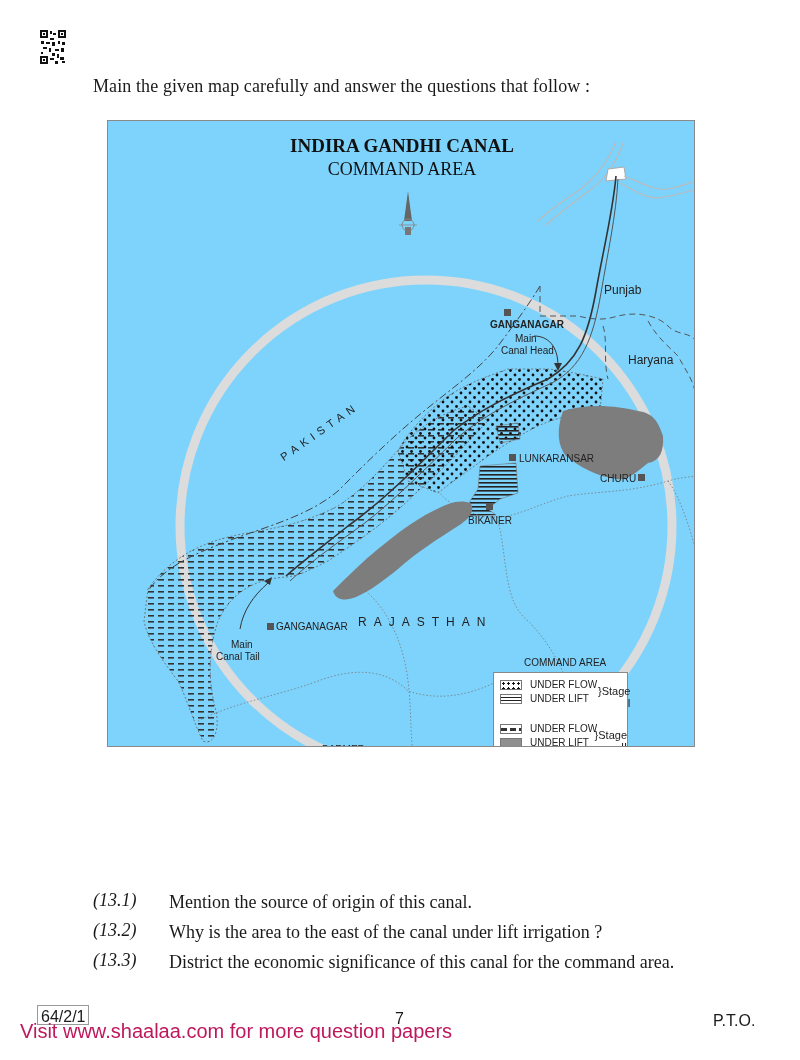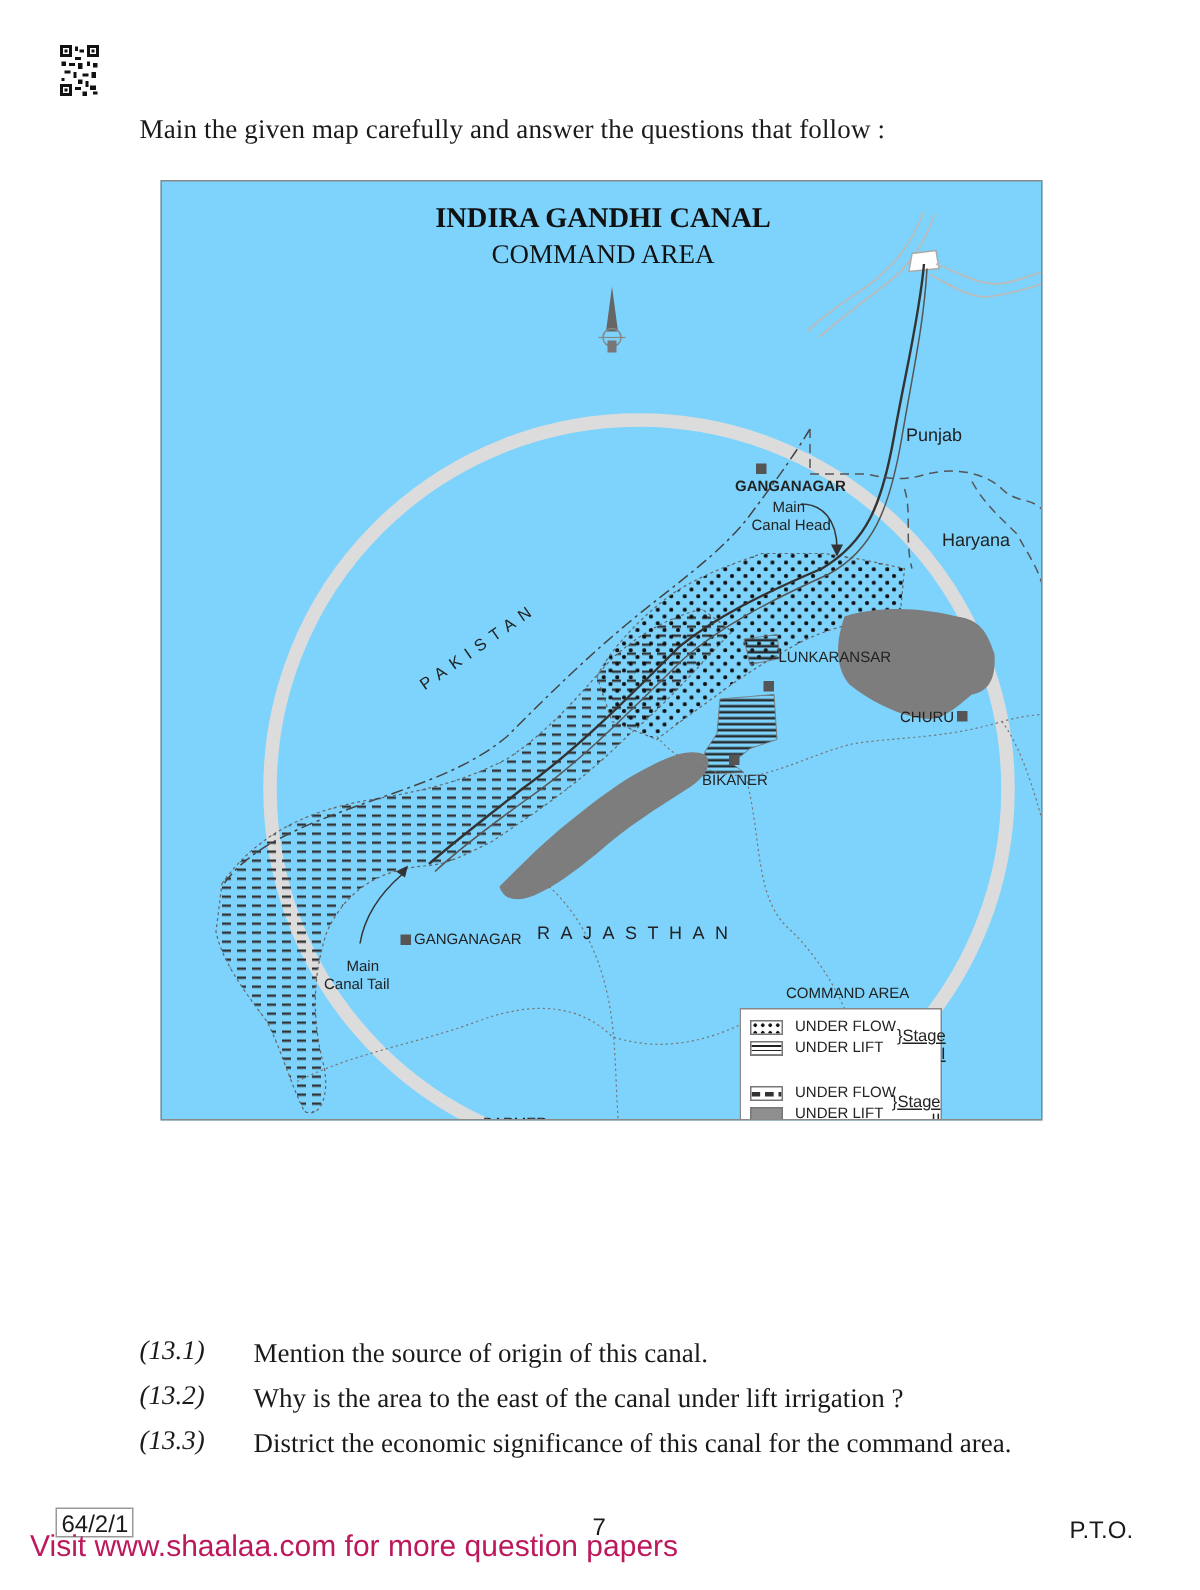--- a/index.html
+++ b/index.html
@@ -14,21 +14,21 @@
   .lbl.region { font-size:12px; }
   .lbl.country { font-size:11px; letter-spacing:5px; }
   .lbl.rajasthan { font-size:12px; letter-spacing:7px; }
   .legend-box { position:absolute; border:1px solid #888; background:#fff; box-sizing:border-box;text-align:right; }
   .legend-row { position:absolute; display:flex; align-items:center; font-family:"Liberation Sans", sans-serif; font-size:10px; color:#222; }
   .swatch { width:22px; height:10px; border:1px solid #777; box-sizing:border-box; margin-right:8px; }
   .sw-dots { background-image:radial-gradient(#111 1px, transparent 1.3px); background-size:5px 5px; }
   .sw-lines { background:repeating-linear-gradient(#fff 0 2px, #222 2px 3px); }
   .sw-dash { background:repeating-linear-gradient(90deg, #333 0 6px, #fff 6px 9px); background-size:9px 3px; background-repeat:repeat-x; background-position:0 3px; }
   .sw-gray { background:#8f8f8f; }
-  .stage { position:absolute; font-family:"Liberation Sans", sans-serif; font-size:11px; color:#222;text-decoration:underline; }
+  .stage { position:absolute; font-family:"Liberation Sans", sans-serif; font-size:11px; color:#222; }
   .bline-row { position:absolute; display:flex; align-items:center; font-family:"Liberation Sans", sans-serif; font-size:7px; color:#333; }
   .bline { width:42px; height:0; margin-right:8px; }
   .scale { position:absolute; left:12px; top:728px; font-family:"Liberation Sans", sans-serif; font-size:10px; color:#333; display:flex; gap:18px; }
   .questions { position:absolute; left:93px; top:890px; font-family:"Liberation Serif", serif; font-size:18px; }
   .q { position:relative; height:30px; }
   .q .num { position:absolute; left:0; top:0;font-style:italic; }
   .q .txt { position:absolute; left:76px; top:0; width:640px; line-height:24px; }
   .footer-code { position:absolute; left:37px; top:1005px; border:1px solid #999; padding:0 3px; font-family:"Liberation Sans", sans-serif; font-size:16px; height:18px; line-height:22px; }
   .page-num { position:absolute; left:395px; top:1010px; font-family:"Liberation Sans", sans-serif; font-size:16px; }
   .pto { position:absolute; left:713px; top:1012px; font-family:"Liberation Sans", sans-serif; font-size:16px; }
@@ -145,21 +145,21 @@
   <div class="map-title">INDIRA GANDHI CANAL</div>
   <div class="map-subtitle">COMMAND AREA</div>
 
   <div class="lbl region" style="left:496px;top:162px;">Punjab</div>
   <div class="lbl region" style="left:520px;top:232px;">Haryana</div>
   <div class="lbl country" style="left:170px;top:332px;transform:rotate(-35deg);transform-origin:left top;">PAKISTAN</div>
   <div class="lbl rajasthan" style="left:250px;top:494px;">RAJASTHAN</div>
   <div class="lbl" style="left:382px;top:198px;font-weight:bold;">GANGANAGAR</div>
   <div class="lbl" style="left:407px;top:212px;">Main</div>
   <div class="lbl" style="left:393px;top:224px;">Canal Head</div>
-  <div class="lbl" style="left:411px;top:312px;text-align:center;">LUNKARANSAR</div>
+  <div class="lbl" style="left:411px;top:332px;text-align:center;">LUNKARANSAR</div>
   <div class="lbl" style="left:492px;top:352px;">CHURU</div>
   <div class="lbl" style="left:360px;top:394px;">BIKANER</div>
   <div class="lbl" style="left:168px;top:500px;">GANGANAGAR</div>
   <div class="lbl" style="left:123px;top:518px;">Main</div>
   <div class="lbl" style="left:108px;top:530px;">Canal Tail</div>
   <div class="lbl" style="left:214px;top:623px;">BARMER</div>
 
   <div class="lbl" style="left:416px;top:536px;">COMMAND AREA</div>
   <div class="legend-box" style="left:385px;top:551px;width:135px;height:85px;">
     <div class="legend-row" style="left:6px;top:6px;">

